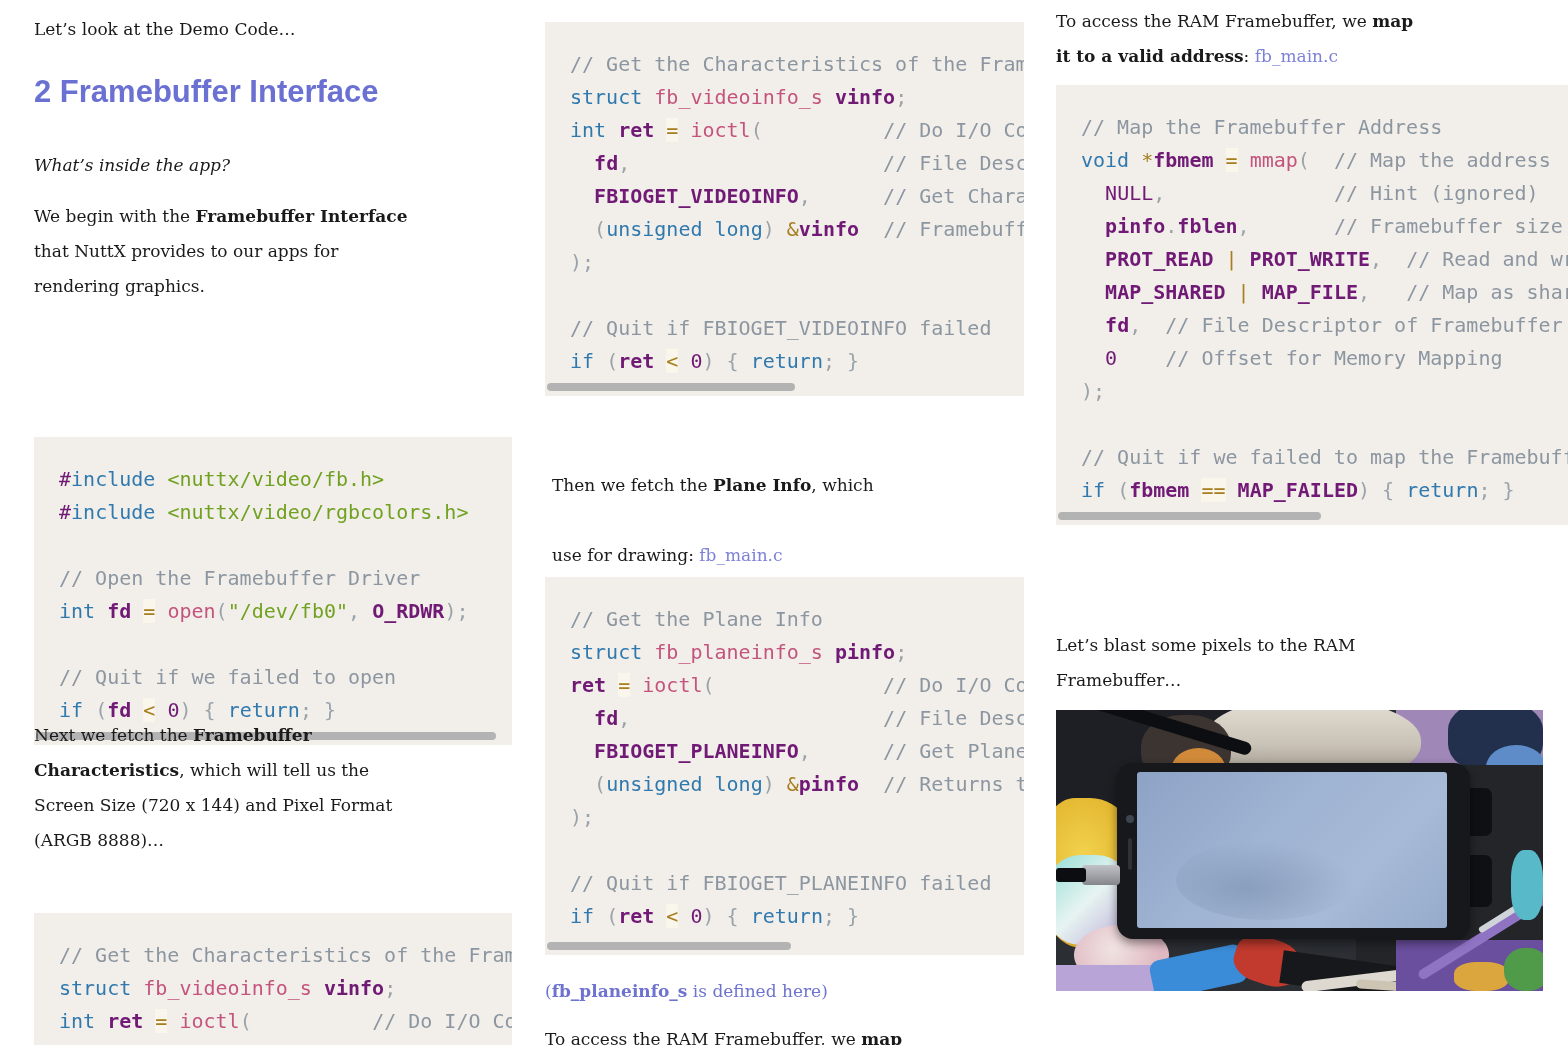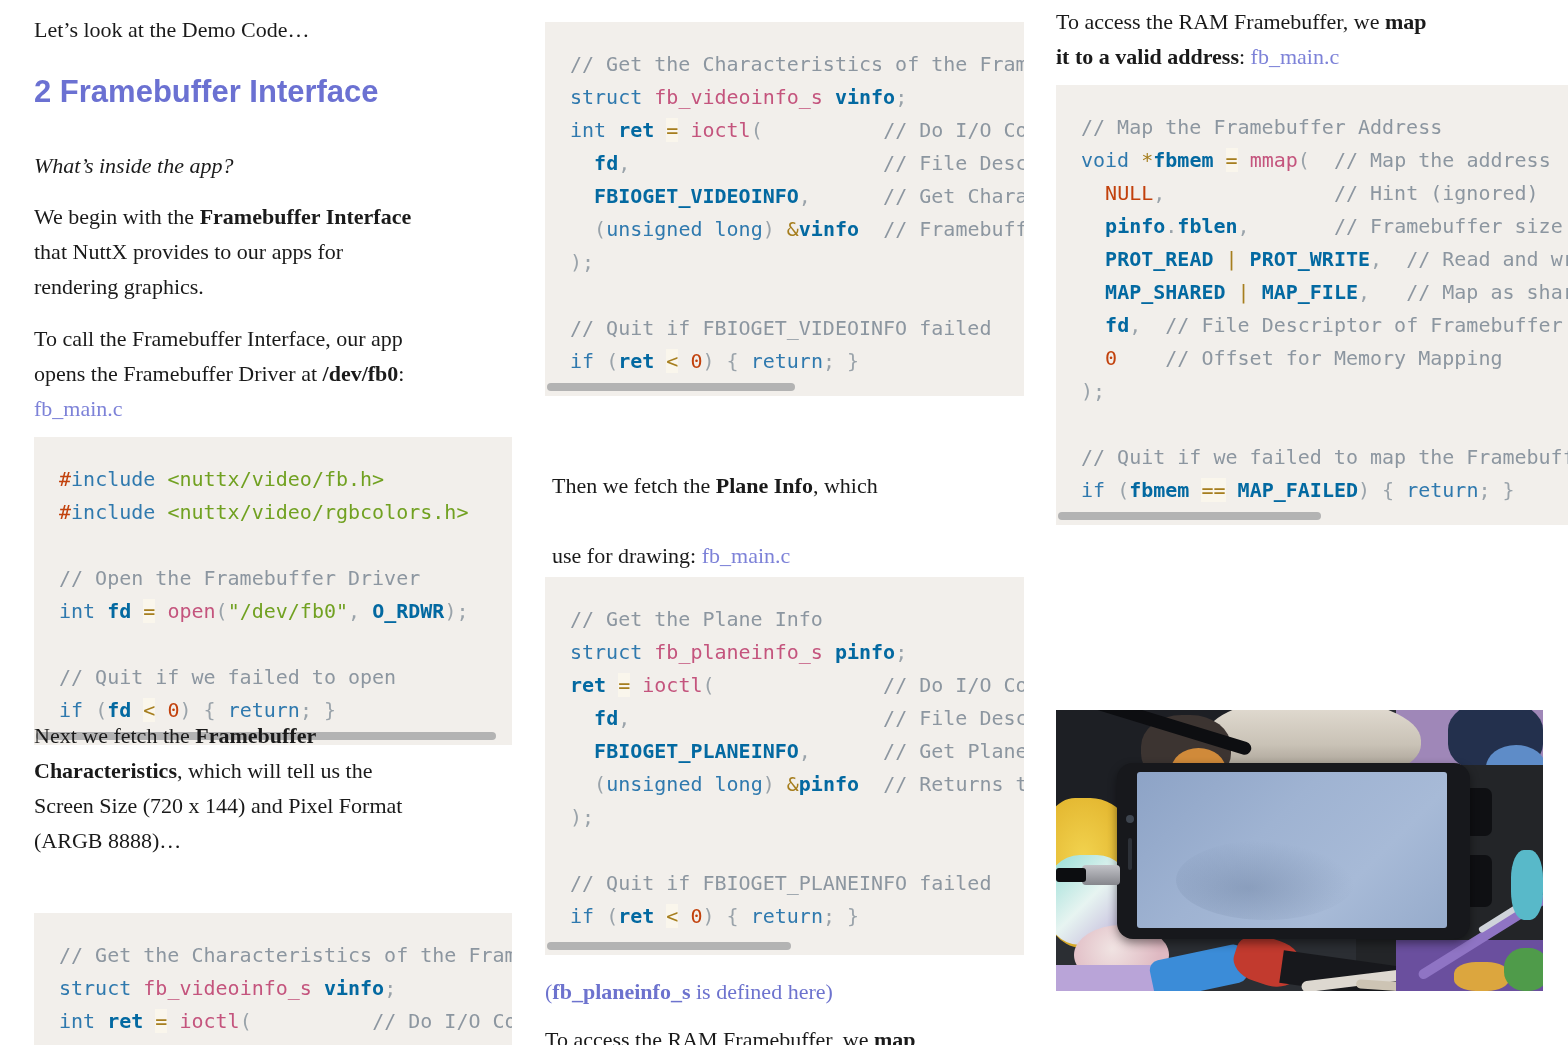--- a/index.html
+++ b/index.html
@@ -1,42 +1,42 @@
 <!DOCTYPE html>
 <html><head>
 <meta charset="utf-8">
 <style>
   html,body{margin:0;padding:0;background:#ffffff;}
   .page{position:relative;width:1568px;height:1045px;overflow:hidden;background:#ffffff;
         font-family:"DejaVu Serif",serif;color:#1a1a1a;}
   .abs{position:absolute;}
-  .body-text{font-size:22px;line-height:35px;color:#1a1a1a;font-family:Liberation Serif, serif;}
+  .body-text{font-size:17px;line-height:35px;color:#1a1a1a;}
   .italic{font-style:italic;}
   .heading{font-family:"Liberation Sans",sans-serif;font-weight:bold;font-size:31px;
            color:#6b71d2;line-height:36px;}
   .seg-n{font-weight:normal;}
   .seg-b{font-weight:bold;}
   .seg-a{color:#7d82d8;}
   .seg-ab{color:#7d82d8;font-weight:bold;}
   .purple-line .seg-a,.purple-line .seg-ab{color:#6d73ce;}
   
   .code{background:#f2efeb;font-family:"DejaVu Sans Mono",monospace;font-size:20px;
         line-height:33px;white-space:pre;overflow:hidden;box-sizing:border-box;
         padding:26px 0 0 25px;}
   .code.tight{}
   .cl{height:33px;white-space:pre;}
   .tk-kw{color:#2f79ae;}
   .tk-nm{color:#c4547d;}
   .tk-str{color:#71a121;}
-  .tk-num{color:#c2410c;}
+  .tk-num{color:#701a75;}
   .tk-com{color:#8c96a0;}
   .tk-op{color:#a67e1e;background:#faf6ec;}
   .tk-opn{color:#a67e1e;}
   .tk-pun{color:#9aa3aa;}
-  .tk-id{color:#0369a1;font-weight:bold;}
+  .tk-id{color:#701a75;font-weight:bold;}
   .tk-txt{color:#1f1f1f;}
   .sbar{position:absolute;bottom:5px;height:8px;background:#b3b3b3;border-radius:4px;}
   
   .photo{overflow:hidden;background:#2b2e33;}
   .photo div{position:absolute;}
   .ph-topleft{left:0;top:0;width:220px;height:100px;background:#1d1f24;}
   .ph-cable{left:-30px;top:0px;width:230px;height:13px;background:#0d0e11;border-radius:7px;
             transform:rotate(17deg);}
   .ph-figurehead{left:85px;top:5px;width:90px;height:70px;background:#3c3431;border-radius:45%;}
   .ph-orange{left:115px;top:38px;width:55px;height:45px;background:#d08a3a;border-radius:50%;}
@@ -93,21 +93,20 @@
 <div class="page">
 
   <p class="abs body-text" style="left:34px;top:12px;width:478px;margin:0;">Let’s look at the Demo Code…</p>
 
   <h2 class="abs heading" style="left:34px;top:74px;width:478px;margin:0;">2 Framebuffer Interface</h2>
 
   <p class="abs body-text" style="left:34px;top:199px;width:478px;margin:0;"><span class="seg-n">We begin with the </span><span class="seg-b">Framebuffer Interface</span><br><span class="seg-n">that NuttX provides to our apps for</span><br><span class="seg-n">rendering graphics.</span></p>
 
   <p class="abs body-text italic" style="left:34px;top:148px;width:478px;margin:0;">What’s inside the app?</p>
 
-  <p class="abs body-text" style="left:34px;top:321px;width:478px;margin:0;"><span class="seg-n">To call the Framebuffer Interface, our app</span><br><span class="seg-n">opens the Framebuffer Driver at </span><span class="seg-b">/dev/fb0</span><span class="seg-n">:</span><br><span class="seg-a">fb_main.c</span></p>
 
   <div class="abs code tight" style="left:34px;top:437px;width:478px;height:308px;"><div class="cl"><span class="tk-num">#</span><span class="tk-kw">include</span><span class="tk-txt"> </span><span class="tk-str">&lt;nuttx/video/fb.h&gt;</span></div><div class="cl"><span class="tk-num">#</span><span class="tk-kw">include</span><span class="tk-txt"> </span><span class="tk-str">&lt;nuttx/video/rgbcolors.h&gt;</span></div><div class="cl"> </div><div class="cl"><span class="tk-com">// Open the Framebuffer Driver</span></div><div class="cl"><span class="tk-kw">int</span><span class="tk-txt"> </span><span class="tk-id">fd</span><span class="tk-txt"> </span><span class="tk-op">=</span><span class="tk-txt"> </span><span class="tk-nm">open</span><span class="tk-pun">(</span><span class="tk-str">"/dev/fb0"</span><span class="tk-pun">,</span><span class="tk-txt"> </span><span class="tk-id">O_RDWR</span><span class="tk-pun">);</span></div><div class="cl"> </div><div class="cl"><span class="tk-com">// Quit if we failed to open</span></div><div class="cl"><span class="tk-kw">if</span><span class="tk-txt"> </span><span class="tk-pun">(</span><span class="tk-id">fd</span><span class="tk-txt"> </span><span class="tk-op">&lt;</span><span class="tk-txt"> </span><span class="tk-num">0</span><span class="tk-pun">)</span><span class="tk-txt"> </span><span class="tk-pun">{</span><span class="tk-txt"> </span><span class="tk-kw">return</span><span class="tk-pun">;</span><span class="tk-txt"> </span><span class="tk-pun">}</span></div>
     <div class="sbar" style="left:2px;width:460px;"></div>
   </div>
 
   <p class="abs body-text" style="left:34px;top:718px;width:478px;margin:0;"><span class="seg-n">Next we fetch the </span><span class="seg-b">Framebuffer</span><br><span class="seg-b">Characteristics</span><span class="seg-n">, which will tell us the</span><br><span class="seg-n">Screen Size (720 x 144) and Pixel Format</span><br><span class="seg-n">(ARGB 8888)…</span></p>
 
   <div class="abs code tight" style="left:34px;top:913px;width:478px;height:160px;"><div class="cl"><span class="tk-com">// Get the Characteristics of the Framebuffer</span></div><div class="cl"><span class="tk-kw">struct</span><span class="tk-txt"> </span><span class="tk-nm">fb_videoinfo_s</span><span class="tk-txt"> </span><span class="tk-id">vinfo</span><span class="tk-pun">;</span></div><div class="cl"><span class="tk-kw">int</span><span class="tk-txt"> </span><span class="tk-id">ret</span><span class="tk-txt"> </span><span class="tk-op">=</span><span class="tk-txt"> </span><span class="tk-nm">ioctl</span><span class="tk-pun">(</span><span class="tk-txt">          </span><span class="tk-com">// Do I/O Command</span></div></div>
 
   <div class="abs code" style="left:545px;top:22px;width:479px;height:374px;"><div class="cl"><span class="tk-com">// Get the Characteristics of the Framebuffer</span></div><div class="cl"><span class="tk-kw">struct</span><span class="tk-txt"> </span><span class="tk-nm">fb_videoinfo_s</span><span class="tk-txt"> </span><span class="tk-id">vinfo</span><span class="tk-pun">;</span></div><div class="cl"><span class="tk-kw">int</span><span class="tk-txt"> </span><span class="tk-id">ret</span><span class="tk-txt"> </span><span class="tk-op">=</span><span class="tk-txt"> </span><span class="tk-nm">ioctl</span><span class="tk-pun">(</span><span class="tk-txt">          </span><span class="tk-com">// Do I/O Command</span></div><div class="cl"><span class="tk-txt">  </span><span class="tk-id">fd</span><span class="tk-pun">,</span><span class="tk-txt">                     </span><span class="tk-com">// File Descriptor</span></div><div class="cl"><span class="tk-txt">  </span><span class="tk-id">FBIOGET_VIDEOINFO</span><span class="tk-pun">,</span><span class="tk-txt">      </span><span class="tk-com">// Get Characteristics</span></div><div class="cl"><span class="tk-txt">  </span><span class="tk-pun">(</span><span class="tk-kw">unsigned</span><span class="tk-txt"> </span><span class="tk-kw">long</span><span class="tk-pun">)</span><span class="tk-txt"> </span><span class="tk-opn">&amp;</span><span class="tk-id">vinfo</span><span class="tk-txt">  </span><span class="tk-com">// Framebuffer Characteristics</span></div><div class="cl"><span class="tk-pun">);</span></div><div class="cl"> </div><div class="cl"><span class="tk-com">// Quit if FBIOGET_VIDEOINFO failed</span></div><div class="cl"><span class="tk-kw">if</span><span class="tk-txt"> </span><span class="tk-pun">(</span><span class="tk-id">ret</span><span class="tk-txt"> </span><span class="tk-op">&lt;</span><span class="tk-txt"> </span><span class="tk-num">0</span><span class="tk-pun">)</span><span class="tk-txt"> </span><span class="tk-pun">{</span><span class="tk-txt"> </span><span class="tk-kw">return</span><span class="tk-pun">;</span><span class="tk-txt"> </span><span class="tk-pun">}</span></div>
@@ -125,20 +124,21 @@
 
   <p class="abs body-text" style="left:545px;top:1022px;width:479px;margin:0;"><span class="seg-n">To access the RAM Framebuffer, we </span><span class="seg-b">map</span></p>
 
   <p class="abs body-text" style="left:1056px;top:4px;width:495px;margin:0;"><span class="seg-n">To access the RAM Framebuffer, we </span><span class="seg-b">map</span><br><span class="seg-b">it to a valid address</span><span class="seg-n">: </span><span class="seg-a">fb_main.c</span></p>
 
   <div class="abs code" style="left:1056px;top:85px;width:512px;height:440px;"><div class="cl"><span class="tk-com">// Map the Framebuffer Address</span></div><div class="cl"><span class="tk-kw">void</span><span class="tk-txt"> </span><span class="tk-opn">*</span><span class="tk-id">fbmem</span><span class="tk-txt"> </span><span class="tk-op">=</span><span class="tk-txt"> </span><span class="tk-nm">mmap</span><span class="tk-pun">(</span><span class="tk-txt">  </span><span class="tk-com">// Map the address</span></div><div class="cl"><span class="tk-txt">  </span><span class="tk-num">NULL</span><span class="tk-pun">,</span><span class="tk-txt">              </span><span class="tk-com">// Hint (ignored)</span></div><div class="cl"><span class="tk-txt">  </span><span class="tk-id">pinfo</span><span class="tk-pun">.</span><span class="tk-id">fblen</span><span class="tk-pun">,</span><span class="tk-txt">       </span><span class="tk-com">// Framebuffer size</span></div><div class="cl"><span class="tk-txt">  </span><span class="tk-id">PROT_READ</span><span class="tk-txt"> </span><span class="tk-opn">|</span><span class="tk-txt"> </span><span class="tk-id">PROT_WRITE</span><span class="tk-pun">,</span><span class="tk-txt">  </span><span class="tk-com">// Read and write</span></div><div class="cl"><span class="tk-txt">  </span><span class="tk-id">MAP_SHARED</span><span class="tk-txt"> </span><span class="tk-opn">|</span><span class="tk-txt"> </span><span class="tk-id">MAP_FILE</span><span class="tk-pun">,</span><span class="tk-txt">   </span><span class="tk-com">// Map as shared</span></div><div class="cl"><span class="tk-txt">  </span><span class="tk-id">fd</span><span class="tk-pun">,</span><span class="tk-txt">  </span><span class="tk-com">// File Descriptor of Framebuffer</span></div><div class="cl"><span class="tk-txt">  </span><span class="tk-num">0</span><span class="tk-txt">    </span><span class="tk-com">// Offset for Memory Mapping</span></div><div class="cl"><span class="tk-pun">);</span></div><div class="cl"> </div><div class="cl"><span class="tk-com">// Quit if we failed to map the Framebuffer</span></div><div class="cl"><span class="tk-kw">if</span><span class="tk-txt"> </span><span class="tk-pun">(</span><span class="tk-id">fbmem</span><span class="tk-txt"> </span><span class="tk-op">==</span><span class="tk-txt"> </span><span class="tk-id">MAP_FAILED</span><span class="tk-pun">)</span><span class="tk-txt"> </span><span class="tk-pun">{</span><span class="tk-txt"> </span><span class="tk-kw">return</span><span class="tk-pun">;</span><span class="tk-txt"> </span><span class="tk-pun">}</span></div>
     <div class="sbar" style="left:2px;width:263px;"></div>
   </div>
 
 
+  <p class="abs body-text" style="left:1056px;top:628px;width:495px;margin:0;"><span class="seg-n">Let’s blast some pixels to the RAM</span><br><span class="seg-n">Framebuffer…</span></p>
 
   <div class="abs photo" style="left:1056px;top:710px;width:487px;height:281px;">
     <div class="ph-topleft"></div>
     <div class="ph-cloth"></div>
     <div class="ph-camo1"></div>
     <div class="ph-camo2"></div>
     <div class="ph-camo3"></div>
     <div class="ph-shoe"></div>
     <div class="ph-figurehead"></div>
     <div class="ph-orange"></div>

